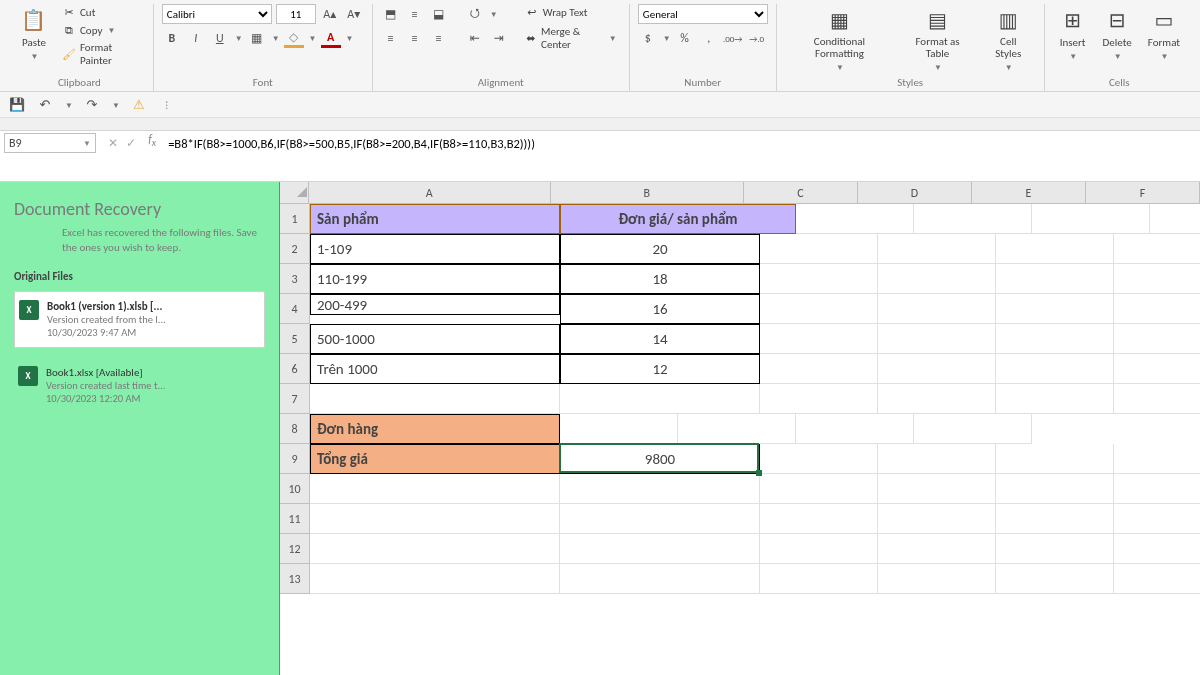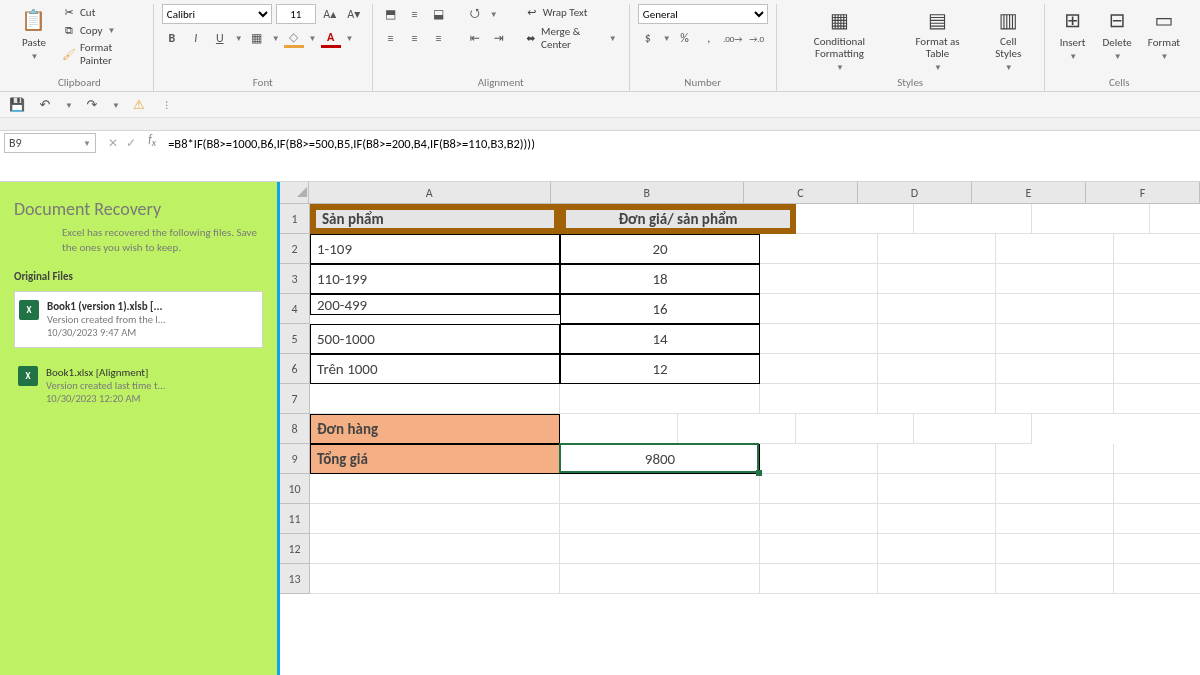--- a/index.html
+++ b/index.html
@@ -35,21 +35,21 @@
 .formula-bar { background: #fff; border-bottom: 1px solid #d4d4d4; border-top: 1px solid #d4d4d4; height: 52px; display: flex; align-items: flex-start; padding: 1px 0; margin-top: 12px; }
 .name-box { width: 92px; border: 1px solid #c0c0c0; height: 20px; display: flex; align-items: center; padding: 0 4px; margin: 1px 6px 0 4px; background: #fff; font-size: 12px; }
 .name-box .dd2 { margin-left: auto; color: #888; font-size: 8px; }
 .fx-icons { display: flex; align-items: center; gap: 8px; color: #aaa; height: 22px; padding: 0 6px; }
 .fx-icons span { cursor: pointer; }
 .fx-label { font-style: italic; color: #888; padding: 0 6px; }
 .formula-input { flex: 1; height: 22px; border: none; outline: none; font-size: 12.5px; padding: 1px 6px 0 6px; }
 
 
 .main { display: flex; height: calc(675px - 92px - 26px - 64px); background: #fff; }
-.recovery { width: 280px; background: #bef264; border-right: 3px solid #0ea5e9; padding: 16px 14px; }
+.recovery { width: 280px; background: #86efac; border-right: 1px solid #0ea5e9; padding: 16px 14px; }
 .recovery h2 { font-size: 18px; font-weight: 400; color: #7a7a7a; margin-bottom: 6px; }
 .recovery .sub { font-size: 11px; color: #7a7a7a; margin-bottom: 14px; line-height: 1.35; margin-left: 48px; }
 .recovery .avail { font-size: 11px; font-weight: 600; color: #444; margin-bottom: 8px; }
 .rec-item { display: flex; gap: 8px; padding: 8px 4px; cursor: pointer; }
 .rec-item.sel { background: #fff; border: 1px solid #d0d0d0; }
 .rec-icon { width: 20px; height: 20px; background: #217346; color: #fff; font-size: 9px; font-weight: bold; display: flex; align-items: center; justify-content: center; border-radius: 2px; flex-shrink: 0; }
 .rec-txt .t1 { font-size: 11px; font-weight: 600; color: #333; white-space: nowrap; overflow: hidden; text-overflow: ellipsis; max-width: 210px; }
 .rec-txt .t2 { font-size: 10.5px; color: #7a7a7a; white-space: nowrap; overflow: hidden; text-overflow: ellipsis; max-width: 210px; }
 .rec-txt .t3 { font-size: 10.5px; color: #7a7a7a; }
 
@@ -58,21 +58,21 @@
 .grid-headers { display: flex; background: #e8e8e8; border-bottom: 1px solid #c0c0c0; height: 22px; position: sticky; top: 0; }
 .corner { width: 30px; border-right: 1px solid #c0c0c0; background: #e8e8e8; display:flex;align-items:center;justify-content:flex-end; }
 .corner::after{content:"";width:0;height:0;border-left:10px solid transparent;border-bottom:10px solid #b0b0b0;margin:0 1px 1px 0;}
 .col-h { border-right: 1px solid #c0c0c0; text-align: center; font-size: 12px; color: #555; line-height: 22px; cursor: pointer; }
 .grid-body { display: flex; }
 .row-hs { display: flex; flex-direction: column; }
 .row-h { width: 30px; border-right: 1px solid #c0c0c0; border-bottom: 1px solid #c0c0c0; background: #e8e8e8; text-align: center; font-size: 12px; color: #555; display: flex; align-items: center; justify-content: center; cursor: pointer; }
 .cells { position: relative; }
 .cell-row { display: flex; }
 .cell { border-right: 1px solid #e0e0e0; border-bottom: 1px solid #e0e0e0; font-size: 15px; padding: 2px 6px; display: flex; align-items: center; overflow: hidden; background: #fff; }
-.cell.hdr { font-weight: 700; background: #e5e5e5; border: 6px solid #a16207; }
+.cell.hdr { font-weight: 700; background: #c4b5fd; border: 1px solid #a16207; }
 .cell.databox { border: 1px solid #000; }
 .cell.center { justify-content: center; }
 .cell.oh { font-weight: 700; background: #f4b084; border: 1px solid #000; }
 .sel-outline { position: absolute; border: 2px solid #217346; pointer-events: none; }
 .sel-handle { position: absolute; width: 6px; height: 6px; background: #217346; }
 
 
 .accent { color: #217346; }
 .orange-u { border-bottom: 3px solid #e8a33d; }
 .red-u { border-bottom: 3px solid #c00000; }
@@ -258,21 +258,21 @@
       <div class="rec-icon">X</div>
       <div class="rec-txt">
         <div class="t1">Book1 (version 1).xlsb  [...</div>
         <div class="t2">Version created from the l...</div>
         <div class="t3">10/30/2023 9:47 AM</div>
       </div>
     </div>
     <div class="rec-item" style="margin-top:10px">
       <div class="rec-icon">X</div>
       <div class="rec-txt">
-        <div class="t1" style="font-weight:400">Book1.xlsx  [Alignment]</div>
+        <div class="t1" style="font-weight:400">Book1.xlsx  [Available]</div>
         <div class="t2">Version created last time t...</div>
         <div class="t3">10/30/2023 12:20 AM</div>
       </div>
     </div>
   </div>
 
   <div class="grid-wrap">
     <div class="grid-headers" id="col-headers">
       <div class="corner"></div>
     <div class="col-h" style="width: 250px;">A</div>

